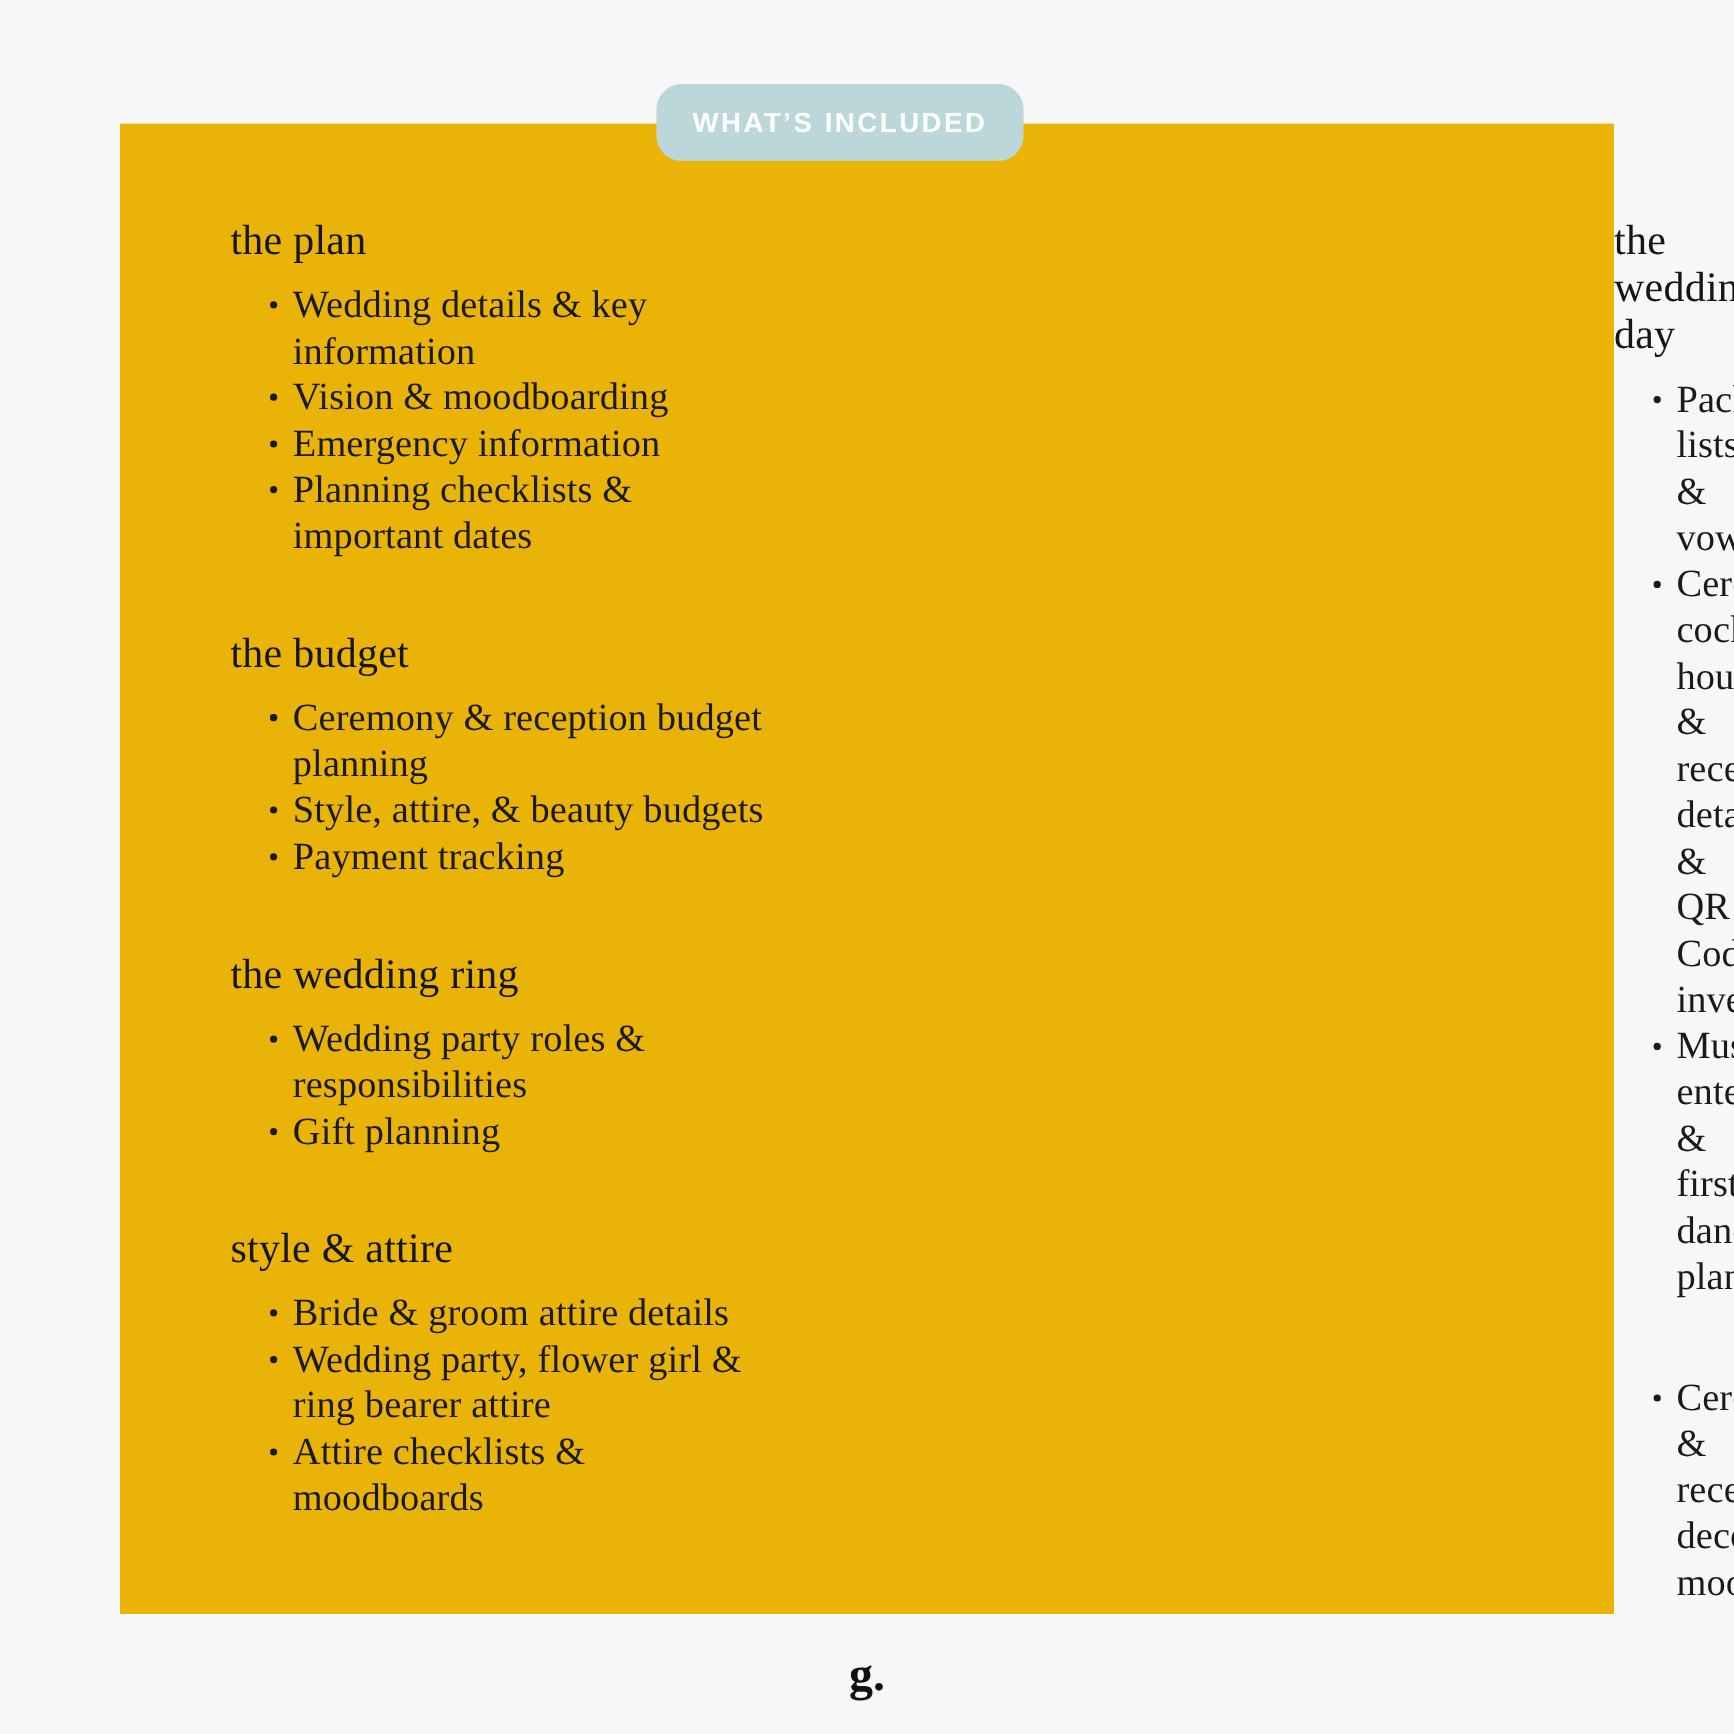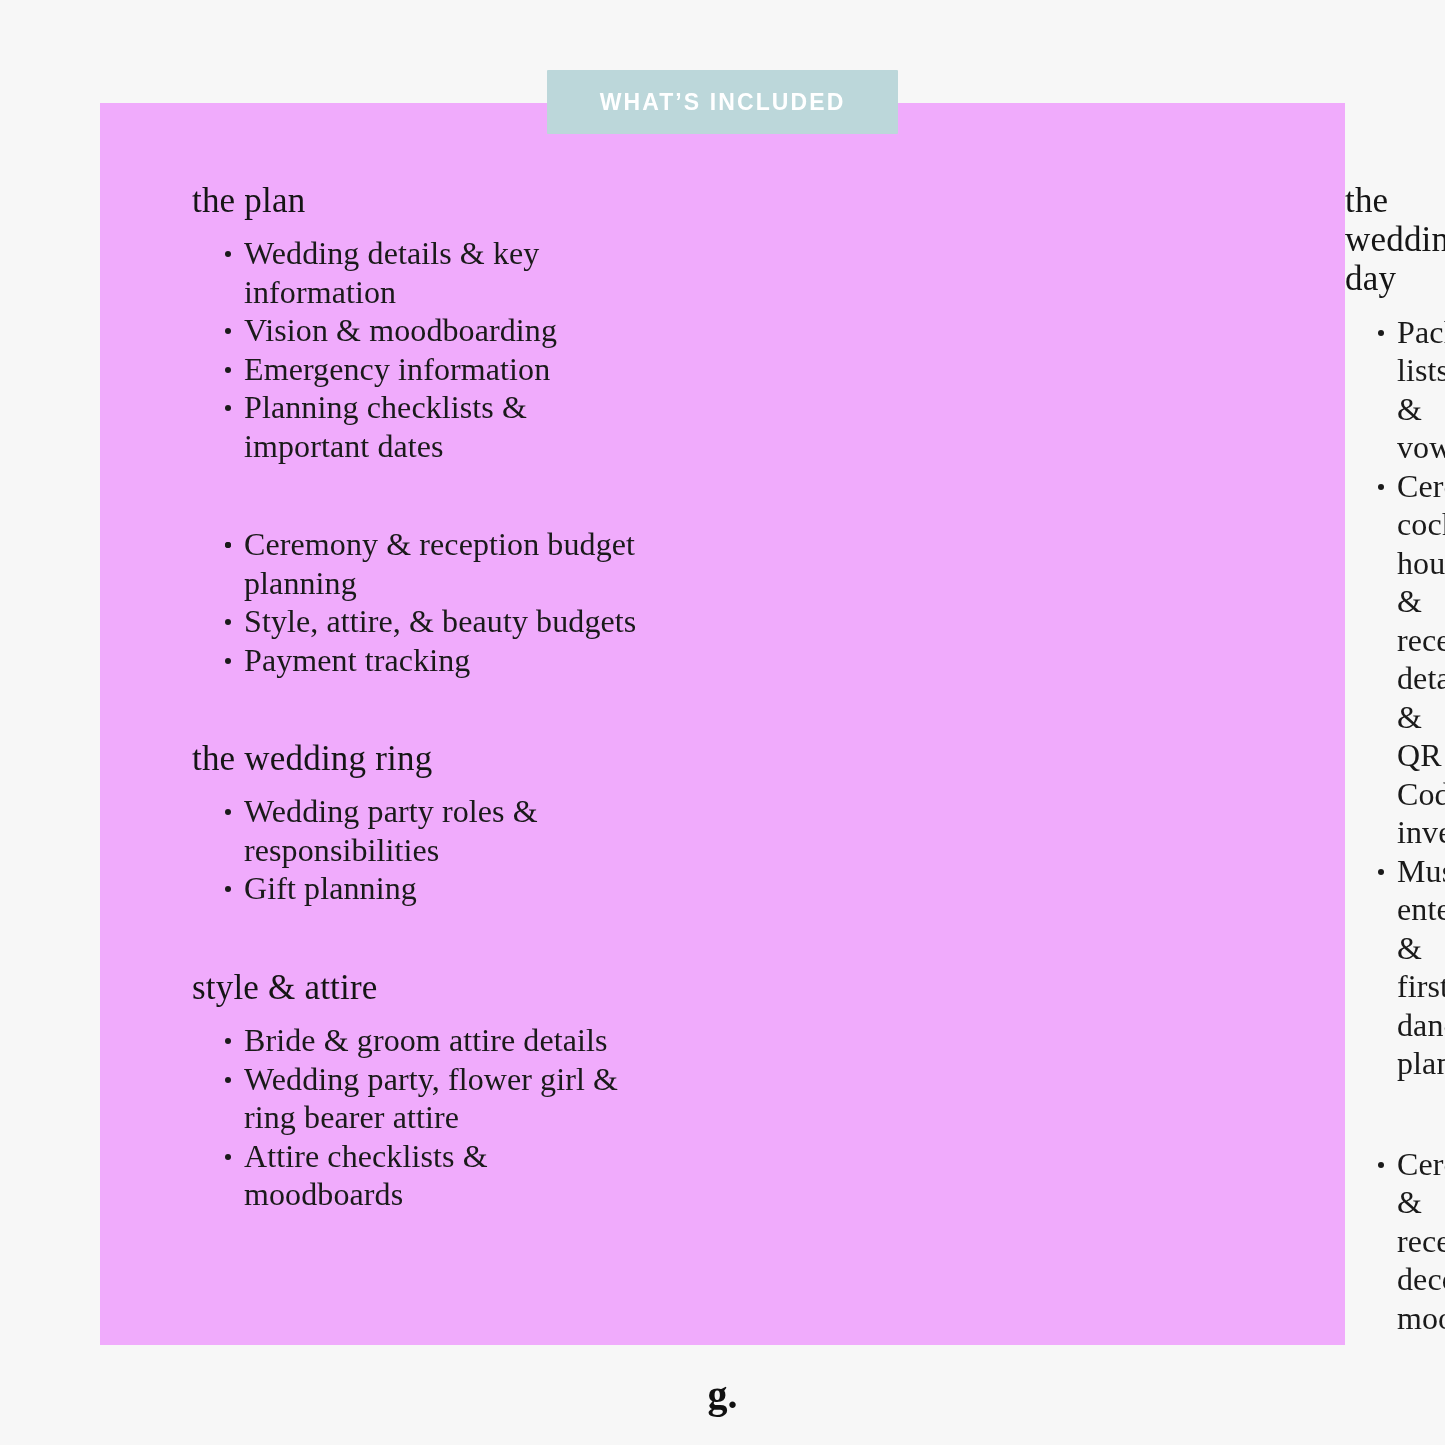--- a/index.html
+++ b/index.html
@@ -22,32 +22,32 @@
     box-sizing: border-box;
   }
 
   
   .card {
     position: absolute;
     left: 100px;
     top: 103px;
     width: 1245px;
     height: 1242px;
-    background: #f0abfc;
+    background: #eab308;
   }
 
   
   .badge {
     position: absolute;
     left: 547px;
     top: 70px;
-    width: 351px;
+    width: 306px;
     height: 64px;
     background: #bcd7da;
-    border-radius: 1px;
+    border-radius: 21px;
     display: flex;
     align-items: center;
     justify-content: center;
     z-index: 5;
   }
   .badge-label {
     font-family: "Liberation Sans", "DejaVu Sans", sans-serif;
     font-weight: bold;
     font-size: 23px;
     letter-spacing: 2.1px;
@@ -158,20 +158,21 @@
           <div class="section">
             <h2 class="section-heading">the plan</h2>
             <ul class="bullets">
               <li><span class="bullet-dot"></span><span>Wedding details &amp; key information</span></li>
               <li><span class="bullet-dot"></span><span>Vision &amp; moodboarding</span></li>
               <li><span class="bullet-dot"></span><span>Emergency information</span></li>
               <li><span class="bullet-dot"></span><span>Planning checklists &amp; important dates</span></li>
             </ul>
           </div>
           <div class="section">
+            <h2 class="section-heading">the budget</h2>
             <ul class="bullets">
               <li><span class="bullet-dot"></span></li>
               <li><span class="bullet-dot"></span><span>Ceremony &amp; reception budget planning</span></li>
               <li><span class="bullet-dot"></span><span>Style, attire, &amp; beauty budgets</span></li>
               <li><span class="bullet-dot"></span><span>Payment tracking</span></li>
             </ul>
           </div>
           <div class="section">
             <h2 class="section-heading">the wedding ring</h2>
             <ul class="bullets">

